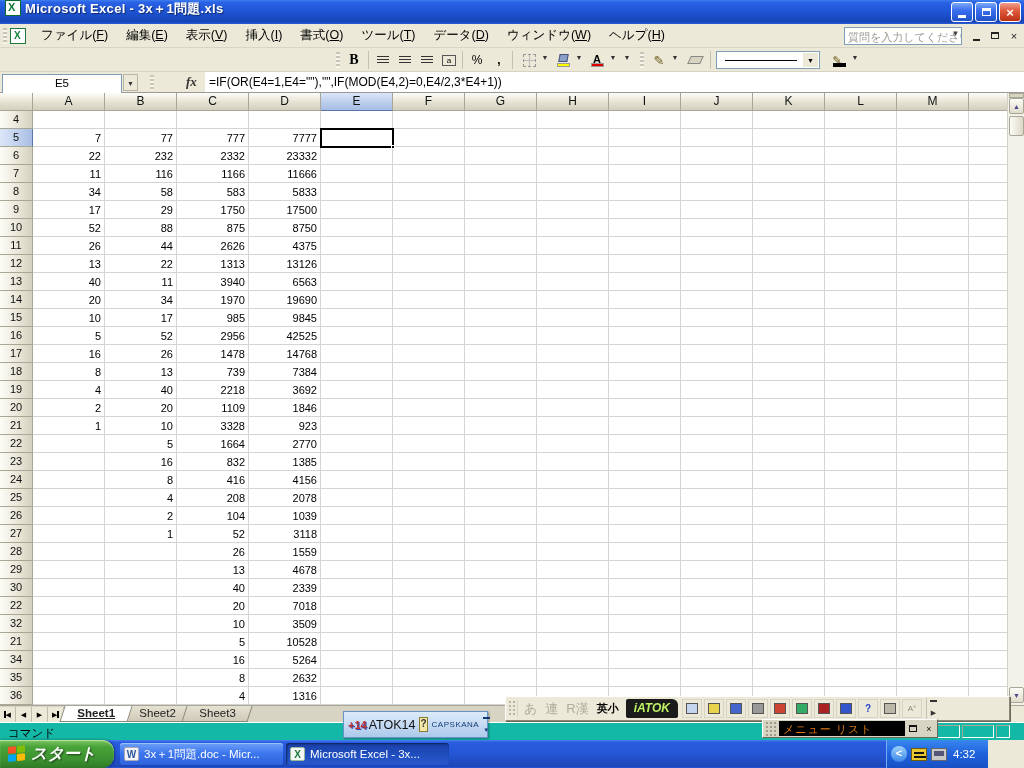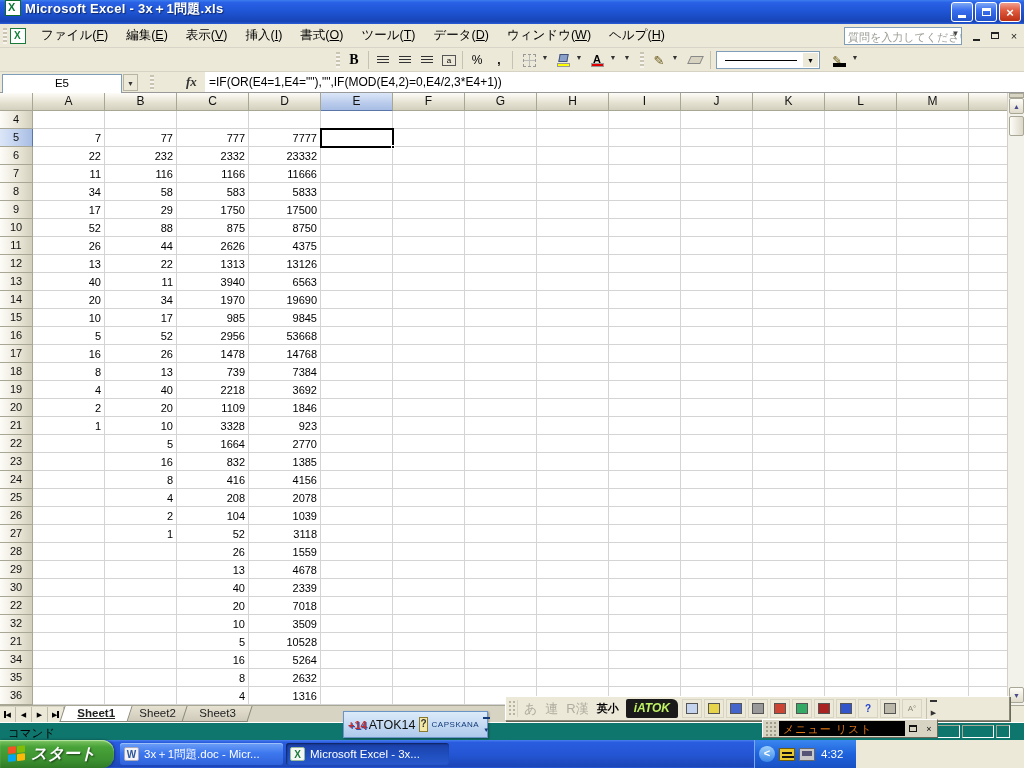--- a/index.html
+++ b/index.html
@@ -110,21 +110,21 @@
   .tab { height:16px; margin-left:-6px; padding:1px 14px 0 14px; background:linear-gradient(180deg,#e6e2d2,#cfcaba);
     border:1px solid #8a8878; border-top:none; transform:skewX(-18deg); font-size:11.5px; color:#222; }
   .tab span { display:inline-block; transform:skewX(18deg); }
   .tab.active { background:#fff; z-index:3; font-weight:bold; }
   .tab.active span { text-decoration:underline; }
   .hs-right { position:absolute; right:17px; top:1px; width:16px; height:15px; background:#ece9d8; border:1px solid #a8a694;
     font-size:7px; text-align:center; padding-top:3px; }
   .tab-corner { position:absolute; right:0; top:0; width:17px; height:17px; background:#ece9d8; }
 
   
-  .statusbar { position:absolute; left:0; top:722px; width:1024px; height:18px; background:#0f766e; border-top:1px solid #fff; }
+  .statusbar { position:absolute; left:0; top:722px; width:1024px; height:18px; background:#14b8a6; border-top:1px solid #fff; }
   .status-text { position:absolute; left:8px; top:3px; font-size:11.5px; color:#000; }
   .st-panel { position:absolute; top:2px; height:13px; border:1px solid; border-color:#a8a694 #fff #fff #a8a694; }
 
   
   .ime-bar { position:absolute; left:505px; top:696px; width:505px; height:25px; background:#ece9d8;
     border:1px solid; border-color:#fff #8a8878 #8a8878 #fff; box-shadow:1px 1px 0 #6a6858; display:flex; align-items:center; }
   .ime-grip { width:10px; height:17px; margin:0 2px; background:
      radial-gradient(circle at 2px 2px,#b8b4a2 1px,transparent 1.5px) 0 0/4px 4px; border-right:1px solid #d8d4c4; }
   .ime-label { font-size:13px; color:#b0aca0; padding:0 4px; }
   .ime-label.on { color:#000; font-size:11px; font-weight:bold; }
@@ -155,21 +155,21 @@
   
   .menulist { position:absolute; left:762px; top:719px; width:176px; height:19px; background:#d8d4c4;
     border:1px solid; border-color:#fff #6a6858 #6a6858 #fff; display:flex; align-items:center; }
   .ml-grip { width:12px; height:15px; margin:0 2px; background:
      radial-gradient(circle at 2px 2px,#a09c8a 1px,transparent 1.5px) 0 0/4px 4px; }
   .ml-box { flex:1; height:15px; background:#000; color:#e07818; font-size:11px; padding:1px 4px; letter-spacing:1px; white-space:nowrap; overflow:hidden; }
   .ml-btn { width:14px; height:14px; margin:0 1px; font-size:9px; display:flex; align-items:center; justify-content:center; color:#111; }
   .ml-rest { width:8px; height:7px; border:1px solid #111; border-top:2px solid #111; }
 
   
-  .taskbar { position:absolute; left:0; top:740px; width:856px; height:28px;
+  .taskbar { position:absolute; left:0; top:740px; width:988px; height:28px;
     background:linear-gradient(180deg,#4a80f0 0%,#2a5ce0 8%,#2456d4 50%,#1c46b8 95%,#2a5ce0 100%); }
   .start-btn { position:absolute; left:0; top:0; width:114px; height:28px; border-radius:0 12px 12px 0;
     background:linear-gradient(180deg,#7ec465 0%,#48a338 25%,#3d9231 70%,#2f7a26 100%);
     box-shadow:inset 0 1px 1px #b8e8a0, 1px 0 3px rgba(0,0,0,.4); display:flex; align-items:center; padding-left:8px; }
   .winflag { width:18px; height:16px; display:grid; grid-template-columns:8px 8px; grid-template-rows:7px 7px; gap:1px; transform:skewY(-6deg); margin-right:5px; }
   .winflag i { border-radius:1px; }
   .wf-r { background:#f35325; } .wf-g { background:#81bc06; } .wf-b { background:#05a6f0; } .wf-y { background:#ffba08; }
   .start-label { color:#fff; font-weight:bold; font-style:italic; font-size:16px; text-shadow:1px 1px 2px rgba(0,0,0,.6); }
   .task-btn { position:absolute; top:3px; height:22px; width:163px; border-radius:3px; display:flex; align-items:center;
     padding:0 4px; color:#fff; font-size:11.5px; white-space:nowrap; overflow:hidden; }
@@ -526,21 +526,21 @@
         <div class="cell"></div>
         <div class="cell"></div>
         <div class="cell"></div>
         <div class="cell partial"></div>
       </div>
       <div class="grid-row">
         <div class="rowhdr">16</div>
         <div class="cell">5</div>
         <div class="cell">52</div>
         <div class="cell">2956</div>
-        <div class="cell">53668</div>
+        <div class="cell">42525</div>
         <div class="cell"></div>
         <div class="cell"></div>
         <div class="cell"></div>
         <div class="cell"></div>
         <div class="cell"></div>
         <div class="cell"></div>
         <div class="cell"></div>
         <div class="cell"></div>
         <div class="cell"></div>
         <div class="cell partial"></div>

